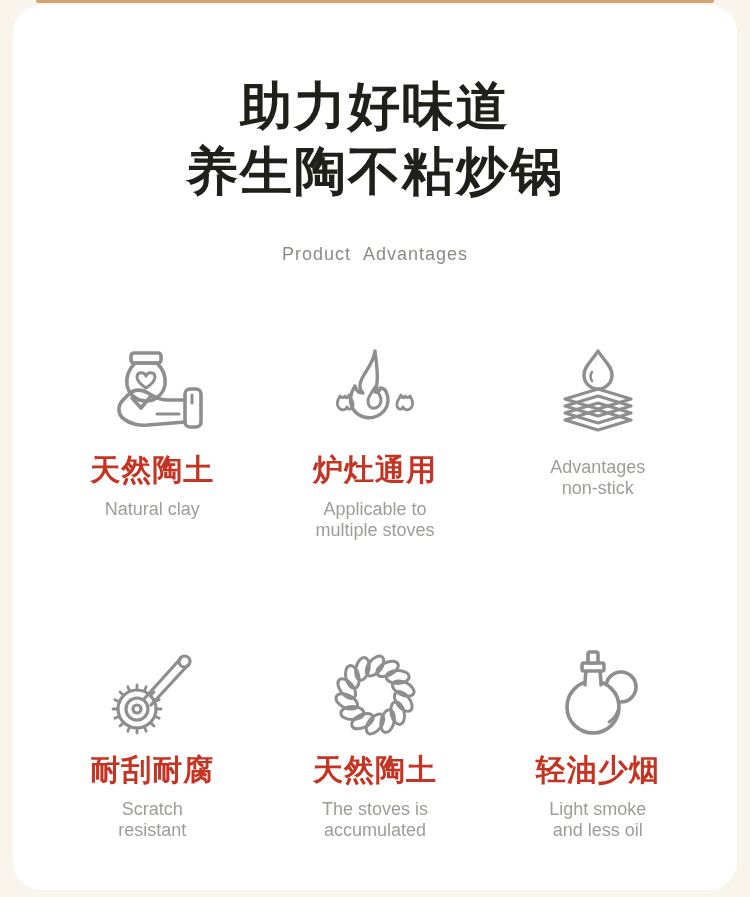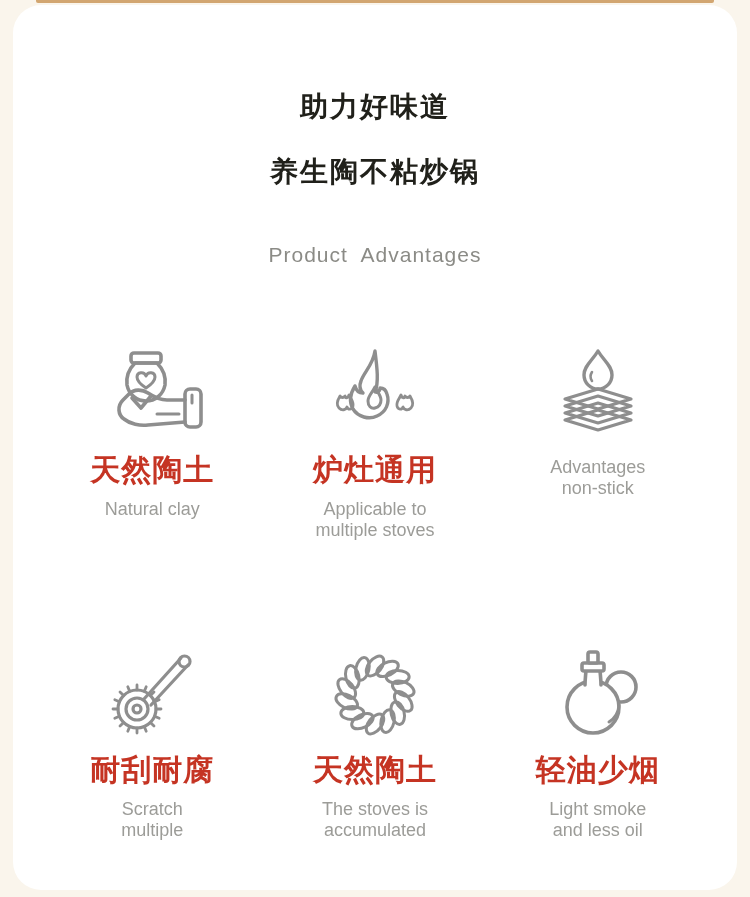--- a/index.html
+++ b/index.html
@@ -15,25 +15,25 @@
     background:#d2a671;border-radius:0 0 2px 2px;
   }
   .card{
     position:absolute;left:13px;right:13px;top:5px;bottom:7px;
     background:#ffffff;border-radius:28px;
     overflow:hidden;
   }
   .title-block{
     margin-top:69px;text-align:center;
     color:#20201a;font-weight:800;
-    font-size:28px;line-height:65px;letter-spacing:2px;
+    font-size:52px;line-height:65px;letter-spacing:2px;
   }
   .subtitle{
     margin-top:38px;text-align:center;
-    color:#8b8b86;font-size:21px;line-height:25px;
+    color:#8b8b86;font-size:18px;line-height:25px;
     letter-spacing:1px;word-spacing:7px;
   }
   .grid{
     margin-top:76px;
     padding:0 28px;
     display:grid;
     grid-template-columns:repeat(3,1fr);
     row-gap:102px;
   }
   .cell{display:flex;flex-direction:column;align-items:center;text-align:center;}
@@ -118,21 +118,21 @@
           <circle cx="40" cy="64" r="19"></circle>
           <circle cx="40" cy="64" r="11"></circle>
           <circle cx="40" cy="64" r="4"></circle>
           <path d="M59,64 L64,64 M57.6,71.3 L62.2,73.2 M53.4,77.4 L57,81 M47.3,81.6 L49.2,86.2 M40,83 L40,88 M32.7,81.6 L30.8,86.2 M26.6,77.4 L23,81 M22.4,71.3 L17.8,73.2 M21,64 L16,64 M22.4,56.7 L17.8,54.8 M26.6,50.6 L23,47 M32.7,46.4 L30.8,41.8 M40,45 L40,40 M47.3,46.4 L49.2,41.8 M53.4,50.6 L57,47 M57.6,56.7 L62.2,54.8" stroke-width="2.8"></path>
           <path d="M47,54 L84,13 M54,60 L91,20"></path>
           <circle cx="87.5" cy="16.5" r="5.5"></circle>
         </svg>
       </div>
       <div class="feat-title">耐刮耐腐</div>
       <div class="feat-sub">Scratch
-multiple</div>
+resistant</div>
     </div>
 
     <div class="cell">
       <div class="icon-box">
         <svg width="112" height="100" viewBox="0 0 110 100" fill="none" stroke="#8e8e8e" stroke-width="3" stroke-linecap="round" stroke-linejoin="round">
           <defs>
             <ellipse id="coil-petal" cx="55" cy="21" rx="6.5" ry="11.5" transform="rotate(38 55 21)"></ellipse>
           </defs>
           <use href="#coil-petal"></use>
           <use href="#coil-petal" transform="rotate(25.7 55 50)"></use>

